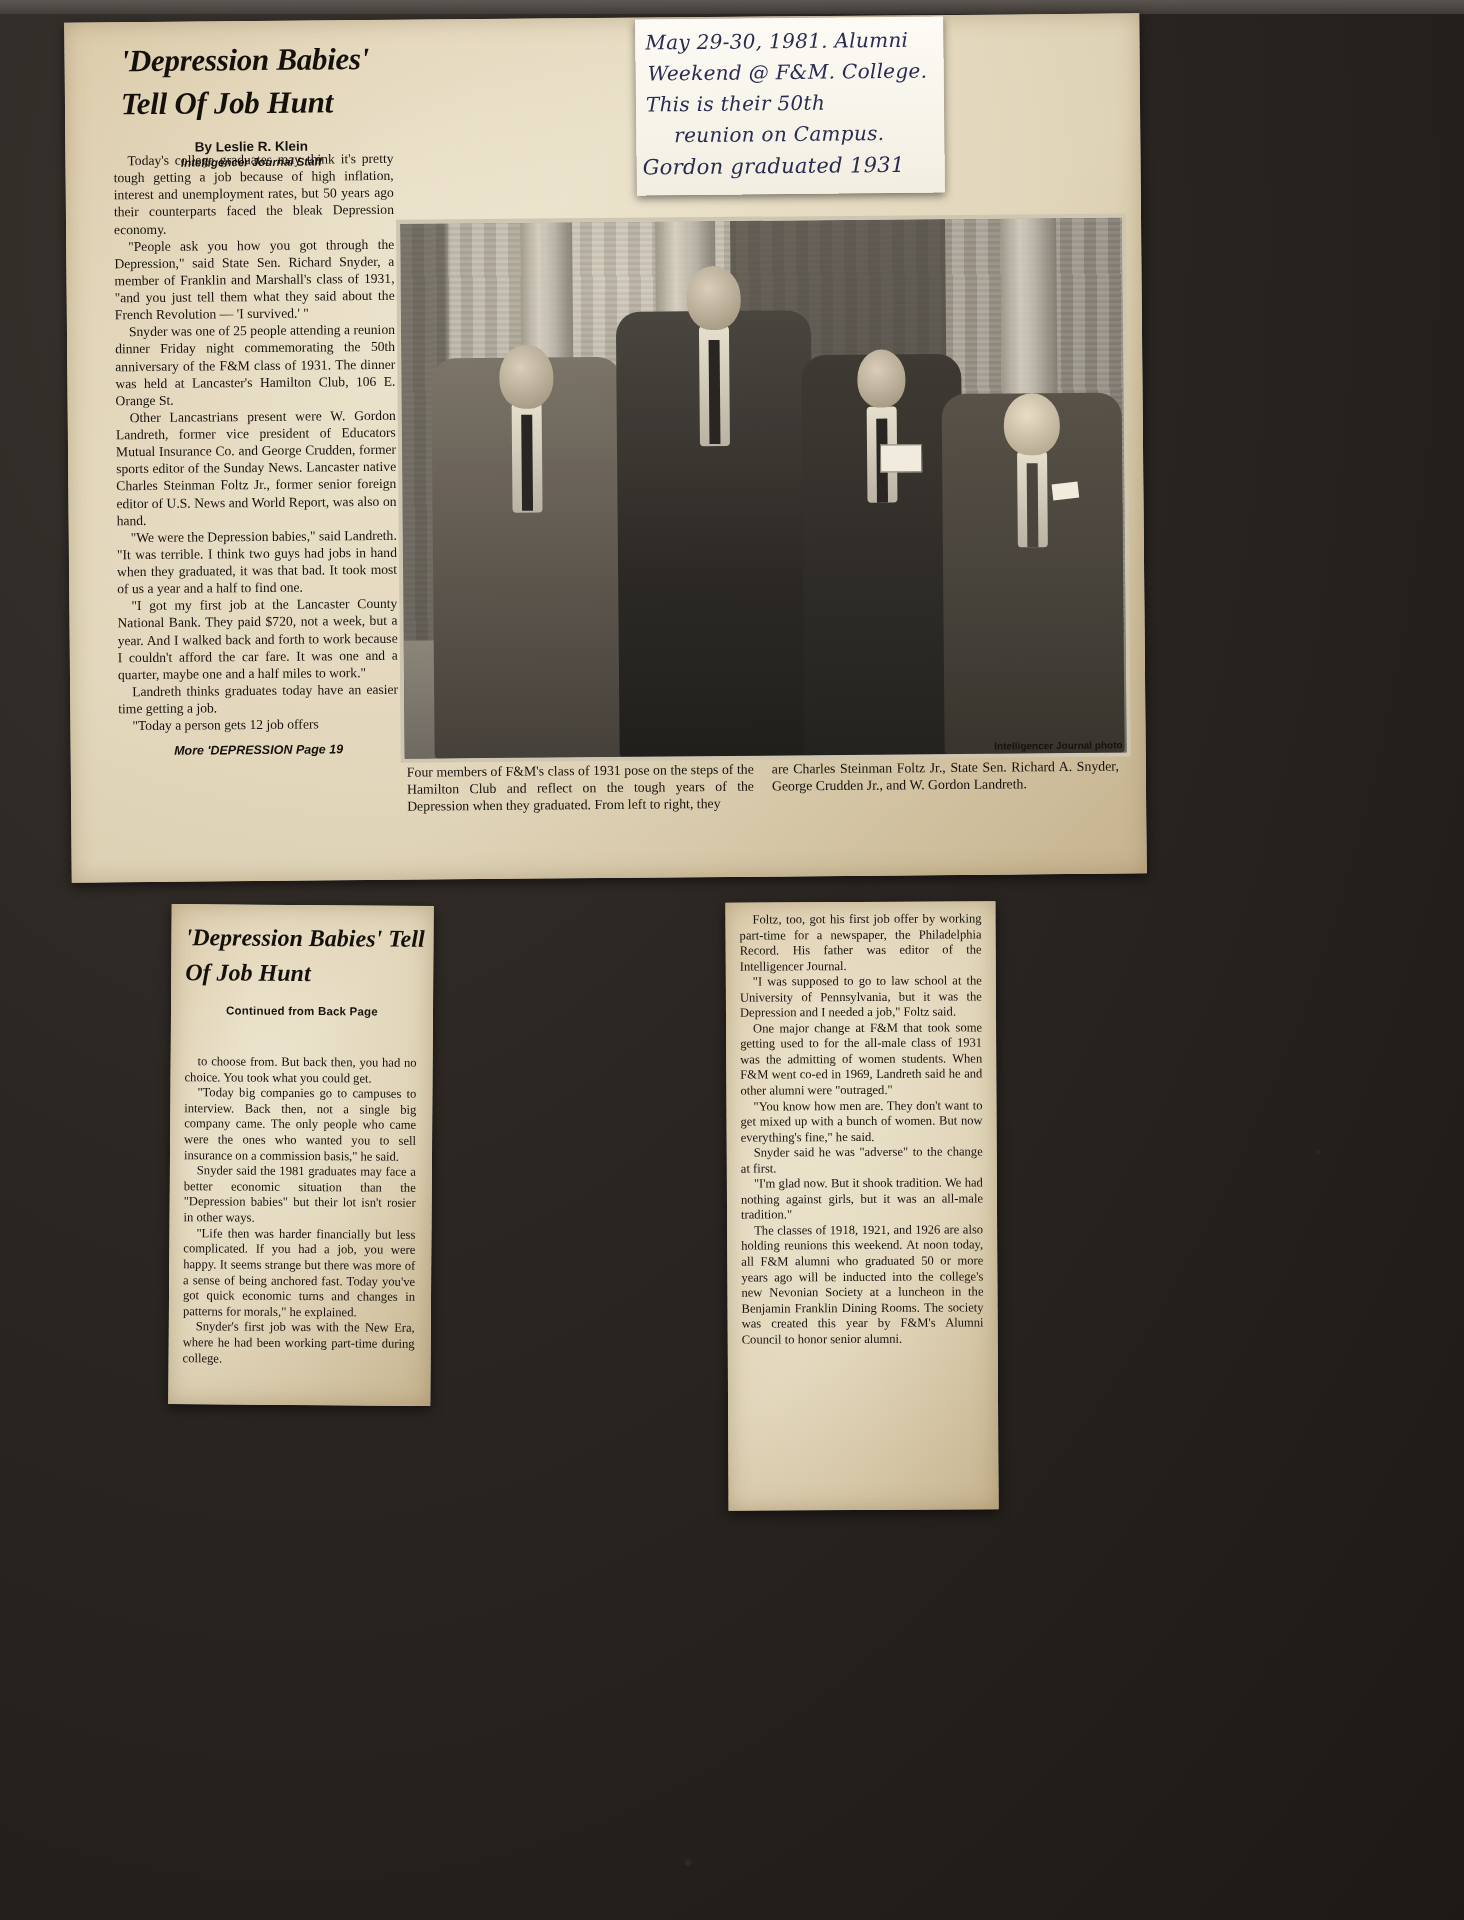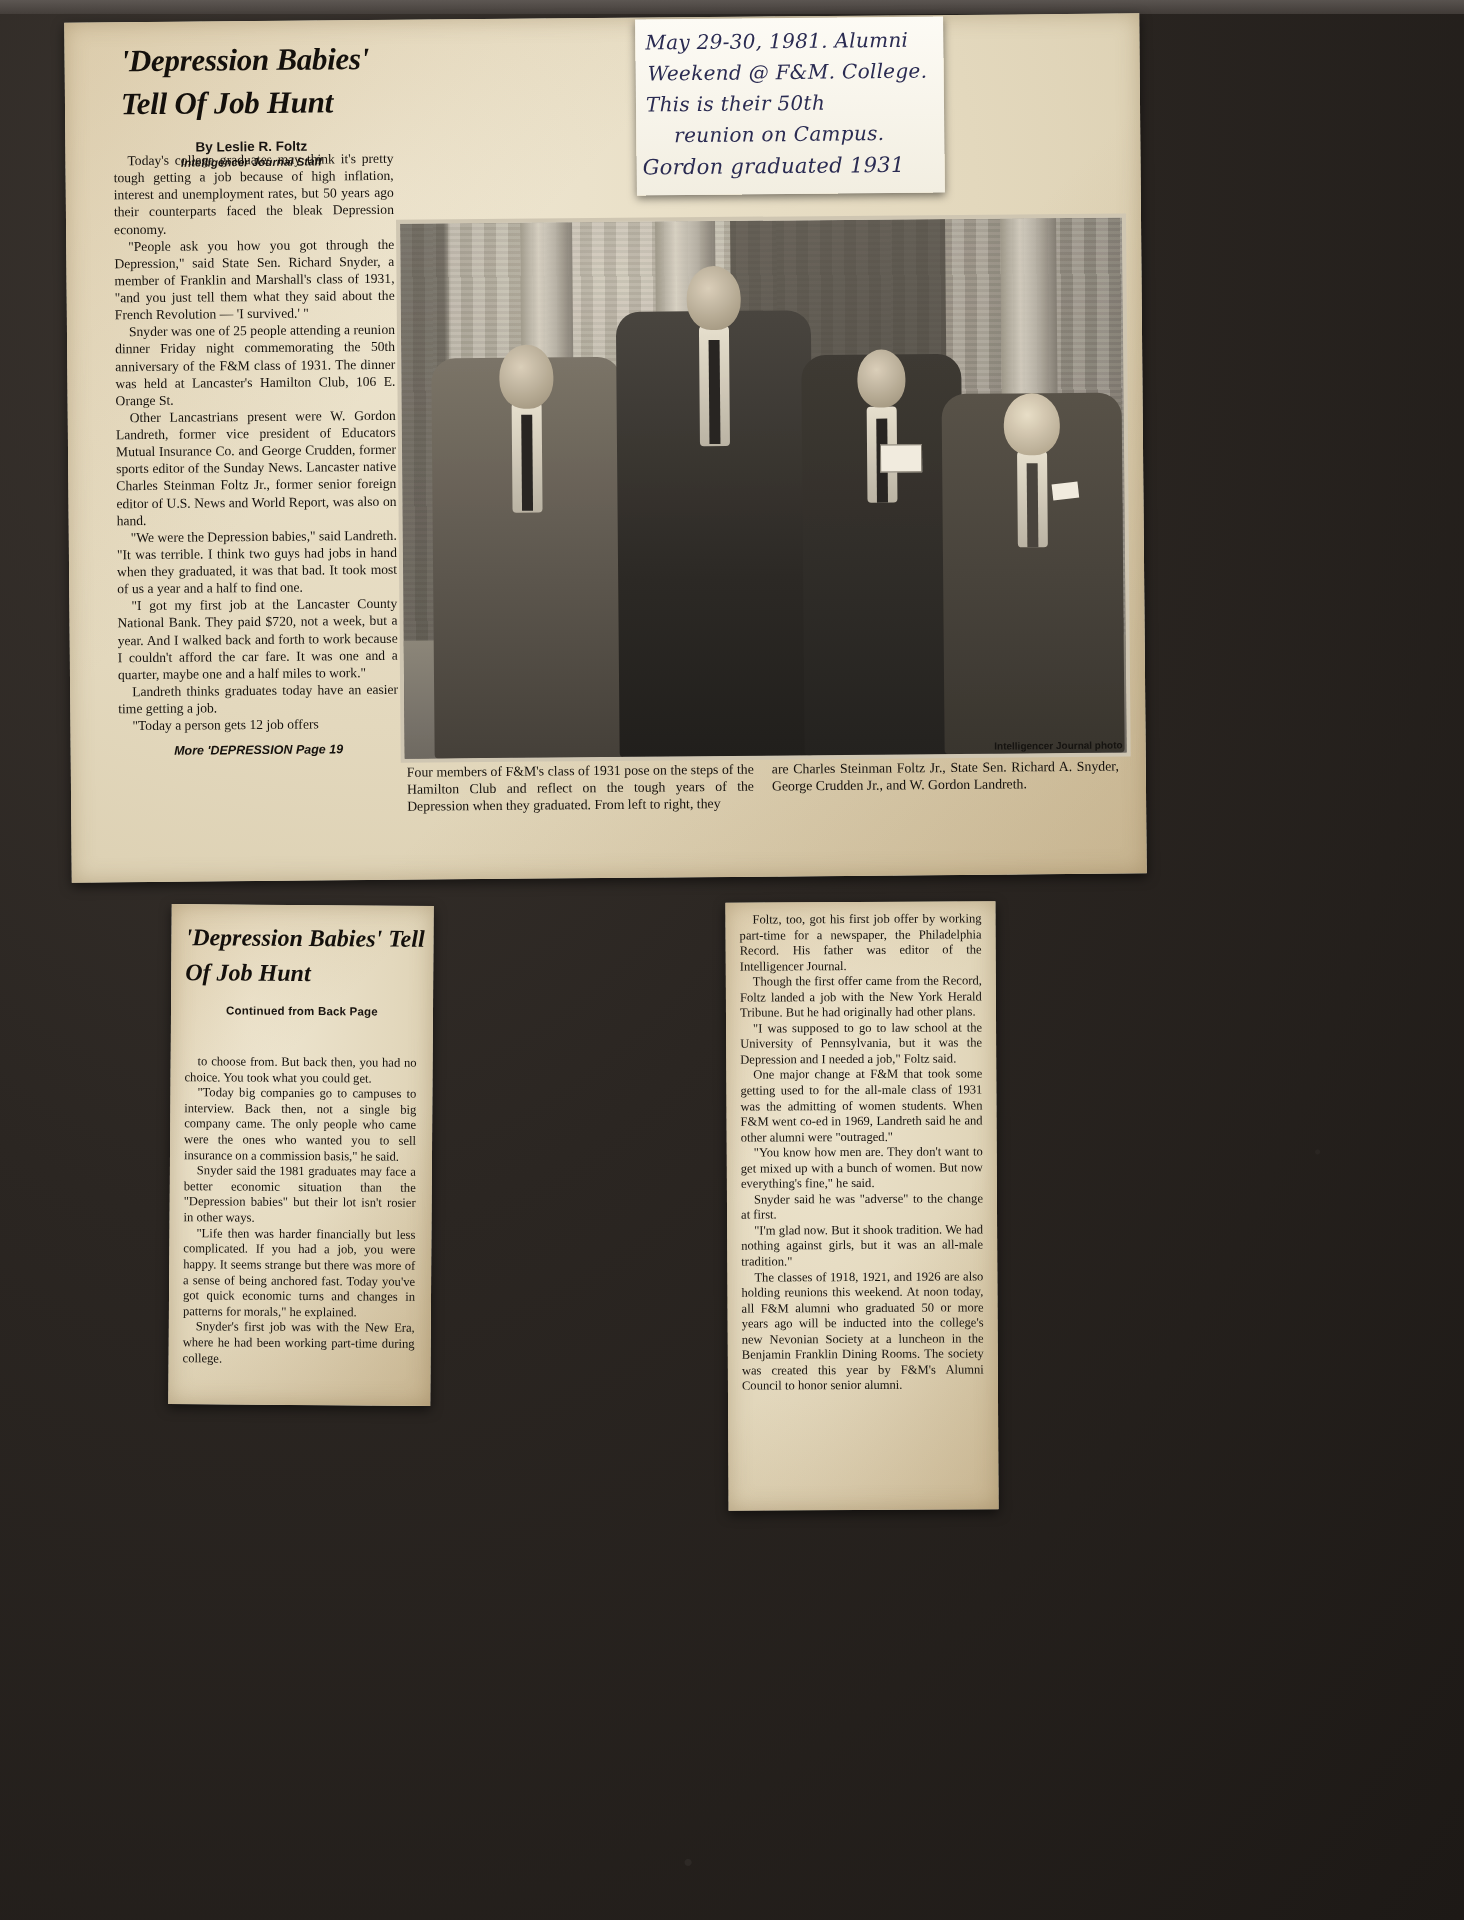--- a/index.html
+++ b/index.html
@@ -248,21 +248,21 @@
 
 <div class="page-bg"></div>
 <div class="top-strip"></div>
 
 <div class="clip" id="clip-main">
   <div class="paper"></div>
   <div class="edge-tear"></div>
   <div class="content">
     <div class="headline">'Depression Babies' Tell Of Job Hunt</div>
     <div class="byline">
-      <span>By Leslie R. Foltz</span>
+      <span>By Leslie R. Klein</span>
       <span class="sub">Intelligencer Journal Staff</span>
     </div>
 
     <div class="col1">
       <p>Today's college graduates may think it's pretty tough getting a job because of high inflation, interest and unemployment rates, but 50 years ago their counterparts faced the bleak Depression economy.</p>
       <p>"People ask you how you got through the Depression," said State Sen. Richard Snyder, a member of Franklin and Marshall's class of 1931, "and you just tell them what they said about the French Revolution — 'I survived.' "</p>
       <p>Snyder was one of 25 people attending a reunion dinner Friday night commemorating the 50th anniversary of the F&amp;M class of 1931. The dinner was held at Lancaster's Hamilton Club, 106 E. Orange St.</p>
       <p>Other Lancastrians present were W. Gordon Landreth, former vice president of Educators Mutual Insurance Co. and George Crudden, former sports editor of the Sunday News. Lancaster native Charles Steinman Foltz Jr., former senior foreign editor of U.S. News and World Report, was also on hand.</p>
       <p>"We were the Depression babies," said Landreth. "It was terrible. I think two guys had jobs in hand when they graduated, it was that bad. It took most of us a year and a half to find one.</p>
       <p>"I got my first job at the Lancaster County National Bank. They paid $720, not a week, but a year. And I walked back and forth to work because I couldn't afford the car fare. It was one and a quarter, maybe one and a half miles to work."</p>
@@ -342,21 +342,20 @@
     </div>
   </div>
 </div>
 
 <div class="clip" id="clip-cont2">
   <div class="paper"></div>
   <div class="edge-tear"></div>
   <div class="content">
     <div class="col3">
       <p>Foltz, too, got his first job offer by working part-time for a newspaper, the Philadelphia Record. His father was editor of the Intelligencer Journal.</p>
-      <p>Though the first offer came from the Record, Foltz landed a job with the New York Herald Tribune. But he had originally had other plans.</p>
       <p>"I was supposed to go to law school at the University of Pennsylvania, but it was the Depression and I needed a job," Foltz said.</p>
       <p>One major change at F&amp;M that took some getting used to for the all-male class of 1931 was the admitting of women students. When F&amp;M went co-ed in 1969, Landreth said he and other alumni were "outraged."</p>
       <p>"You know how men are. They don't want to get mixed up with a bunch of women. But now everything's fine," he said.</p>
       <p>Snyder said he was "adverse" to the change at first.</p>
       <p>"I'm glad now. But it shook tradition. We had nothing against girls, but it was an all-male tradition."</p>
       <p>The classes of 1918, 1921, and 1926 are also holding reunions this weekend. At noon today, all F&amp;M alumni who graduated 50 or more years ago will be inducted into the college's new Nevonian Society at a luncheon in the Benjamin Franklin Dining Rooms. The society was created this year by F&amp;M's Alumni Council to honor senior alumni.</p>
     </div>
   </div>
 </div>
 

